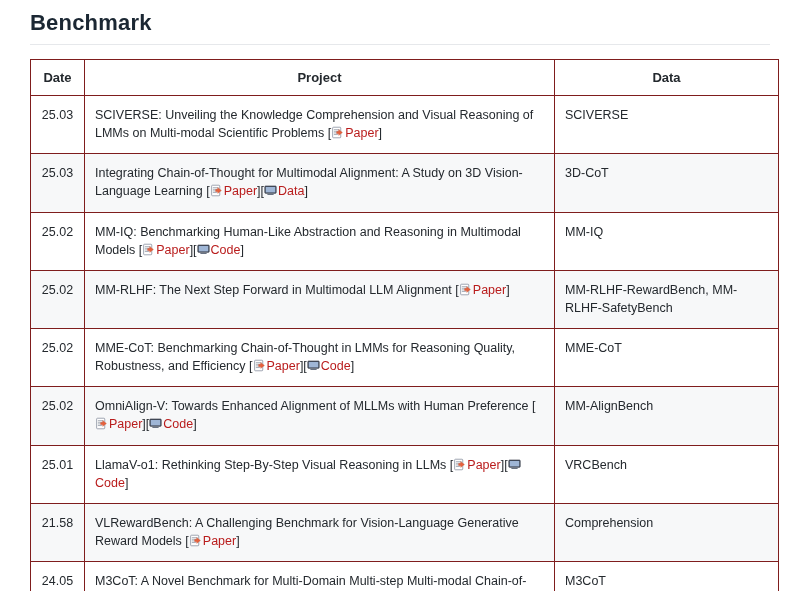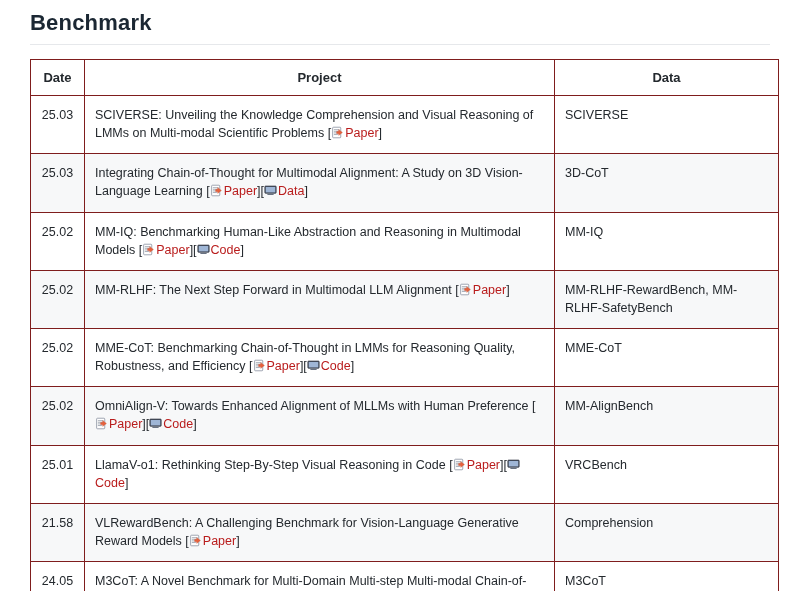--- a/index.html
+++ b/index.html
@@ -182,21 +182,21 @@
                     <path d="M9.5 11.5l4.5-3.5-4.5-3.5v2.2H7v2.6h2.5z" fill="#e8613c" stroke="#c94b2a" stroke-width="0.5" stroke-linejoin="round"></path>
                   </svg></span><span>Paper</span></a><span class="brk">]</span><span class="brk">[</span><a class="lnk" href="#"><span class="ico"><svg width="13" height="13" viewBox="0 0 16 16">
                     <rect x="1" y="2.5" width="14" height="9" rx="1" fill="#4a5262" stroke="#2f3541" stroke-width="0.8"></rect>
                     <rect x="2.2" y="3.7" width="11.6" height="6.6" fill="#9fb6d6"></rect>
                     <rect x="4" y="12" width="8" height="1.6" rx="0.6" fill="#6a7383"></rect>
                   </svg></span><span>Code</span></a><span class="brk">]</span></span></td>
           <td class="task">MM-AlignBench</td>
         </tr>
         <tr>
           <td class="date">25.01</td>
-          <td class="proj"><span class="proj-title">LlamaV-o1: Rethinking Step-By-Step Visual Reasoning in Code </span><span class="links"><span class="brk">[</span><a class="lnk" href="#"><span class="ico"><svg width="13" height="13" viewBox="0 0 16 16">
+          <td class="proj"><span class="proj-title">LlamaV-o1: Rethinking Step-By-Step Visual Reasoning in LLMs </span><span class="links"><span class="brk">[</span><a class="lnk" href="#"><span class="ico"><svg width="13" height="13" viewBox="0 0 16 16">
                     <rect x="2" y="1.5" width="10" height="13" rx="1" fill="#ffffff" stroke="#8b93a1" stroke-width="1"></rect>
                     <path d="M4 4.5h6M4 6.5h6M4 8.5h6M4 10.5h4" stroke="#8b93a1" stroke-width="0.9" stroke-linecap="round"></path>
                     <path d="M9.5 11.5l4.5-3.5-4.5-3.5v2.2H7v2.6h2.5z" fill="#e8613c" stroke="#c94b2a" stroke-width="0.5" stroke-linejoin="round"></path>
                   </svg></span><span>Paper</span></a><span class="brk">]</span><span class="brk">[</span><a class="lnk" href="#"><span class="ico"><svg width="13" height="13" viewBox="0 0 16 16">
                     <rect x="1" y="2.5" width="14" height="9" rx="1" fill="#4a5262" stroke="#2f3541" stroke-width="0.8"></rect>
                     <rect x="2.2" y="3.7" width="11.6" height="6.6" fill="#9fb6d6"></rect>
                     <rect x="4" y="12" width="8" height="1.6" rx="0.6" fill="#6a7383"></rect>
                   </svg></span><span>Code</span></a><span class="brk">]</span></span></td>
           <td class="task">VRCBench</td>
         </tr>

